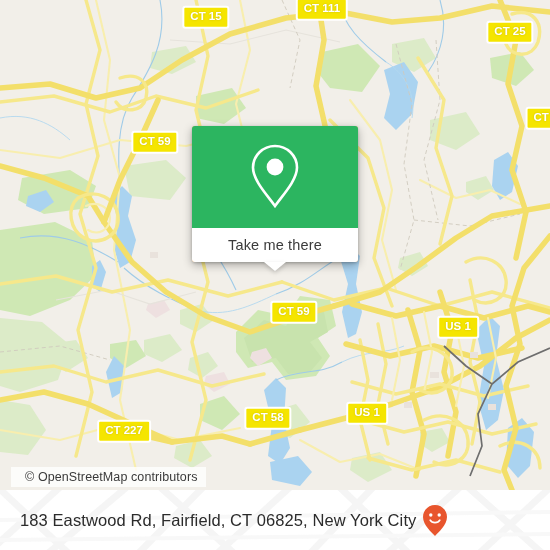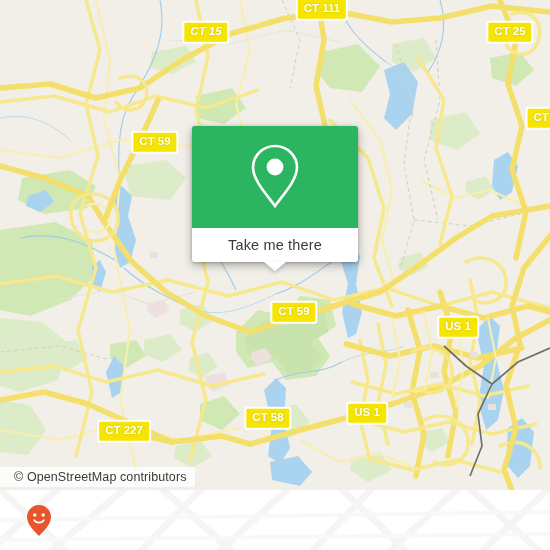--- a/index.html
+++ b/index.html
@@ -9,21 +9,21 @@
     background:#ffffff;
   }
   #app{position:relative;width:550px;height:550px;overflow:hidden;background:#fff;}
 
   
   .map-wrap{position:absolute;left:0;top:0;width:550px;height:490px;overflow:hidden;background:#f2efe9;}
   .map-svg{position:absolute;left:0;top:0;}
 
   
   .attrib{
-    position:absolute;left:0;top:467px;
+    position:absolute;left:11px;top:467px;
     background:rgba(255,255,255,0.78);
     padding:3px 8px 3px 14px;
     font-size:12.5px;color:#3a3a3a;
     letter-spacing:.1px;
     white-space:nowrap;
     z-index:30;
   }
 
   
   .shield{
@@ -277,21 +277,21 @@
         <rect class="bldg" x="430" y="372" width="9" height="6"></rect>
         <rect class="bldg" x="404" y="402" width="8" height="6"></rect>
         <rect class="bldg" x="488" y="404" width="8" height="6"></rect>
         <rect class="bldg" x="230" y="188" width="9" height="6"></rect>
         <rect class="bldg" x="306" y="184" width="8" height="6"></rect>
         <rect class="bldg" x="150" y="252" width="8" height="6"></rect>
       </g>
     </svg>
 
     <div id="shield-layer">
-        <div class="shield" style="left: 206px; top: 32px; font-style: italic;">CT 15</div>
+        <div class="shield" style="left: 206px; top: 17px;">CT 15</div>
         <div class="shield" style="left: 322px; top: 9px;">CT 111</div>
         <div class="shield" style="left: 510px; top: 32px;">CT 25</div>
         <div class="shield" style="left: 155px; top: 142px;">CT 59</div>
         <div class="shield" style="left: 294px; top: 312px;">CT 59</div>
         <div class="shield" style="left: 458px; top: 327px;">US 1</div>
         <div class="shield" style="left: 367px; top: 413px;">US 1</div>
         <div class="shield" style="left: 124px; top: 431px;">CT 227</div>
         <div class="shield" style="left: 268px; top: 418px;">CT 58</div>
         <div class="shield" style="left: 546px; top: 118px;">CT 1</div>
       </div>
@@ -327,20 +327,21 @@
         <path d="M330 -12 L420 74"></path>
         <path d="M460 -10 L552 72"></path>
       </g>
       <g stroke="#f7f7f7" stroke-width="4" fill="none">
         <path d="M0 30 L550 22"></path>
         <path d="M0 50 L550 44"></path>
       </g>
     </svg>
 
     <div class="footer-row">
+      <span class="addr">183 Eastwood Rd, Fairfield, CT 06825, New York City</span>
       <span class="brand">
         <svg width="26" height="33" viewBox="0 0 26 33">
           <path d="M13 1 C6.4 1 1 6.3 1 12.9 C1 21 10 28.5 13 32 C16 28.5 25 21 25 12.9 C25 6.3 19.6 1 13 1 Z" fill="#e8552d"></path>
           <circle cx="8.8" cy="11" r="1.7" fill="#ffffff"></circle>
           <circle cx="17.2" cy="11" r="1.7" fill="#ffffff"></circle>
           <path d="M8.2 16.2 C10 19.4 16 19.4 17.8 16.2" fill="none" stroke="#ffffff" stroke-width="1.7" stroke-linecap="round"></path>
         </svg>
       </span>
     </div>
   </div>

